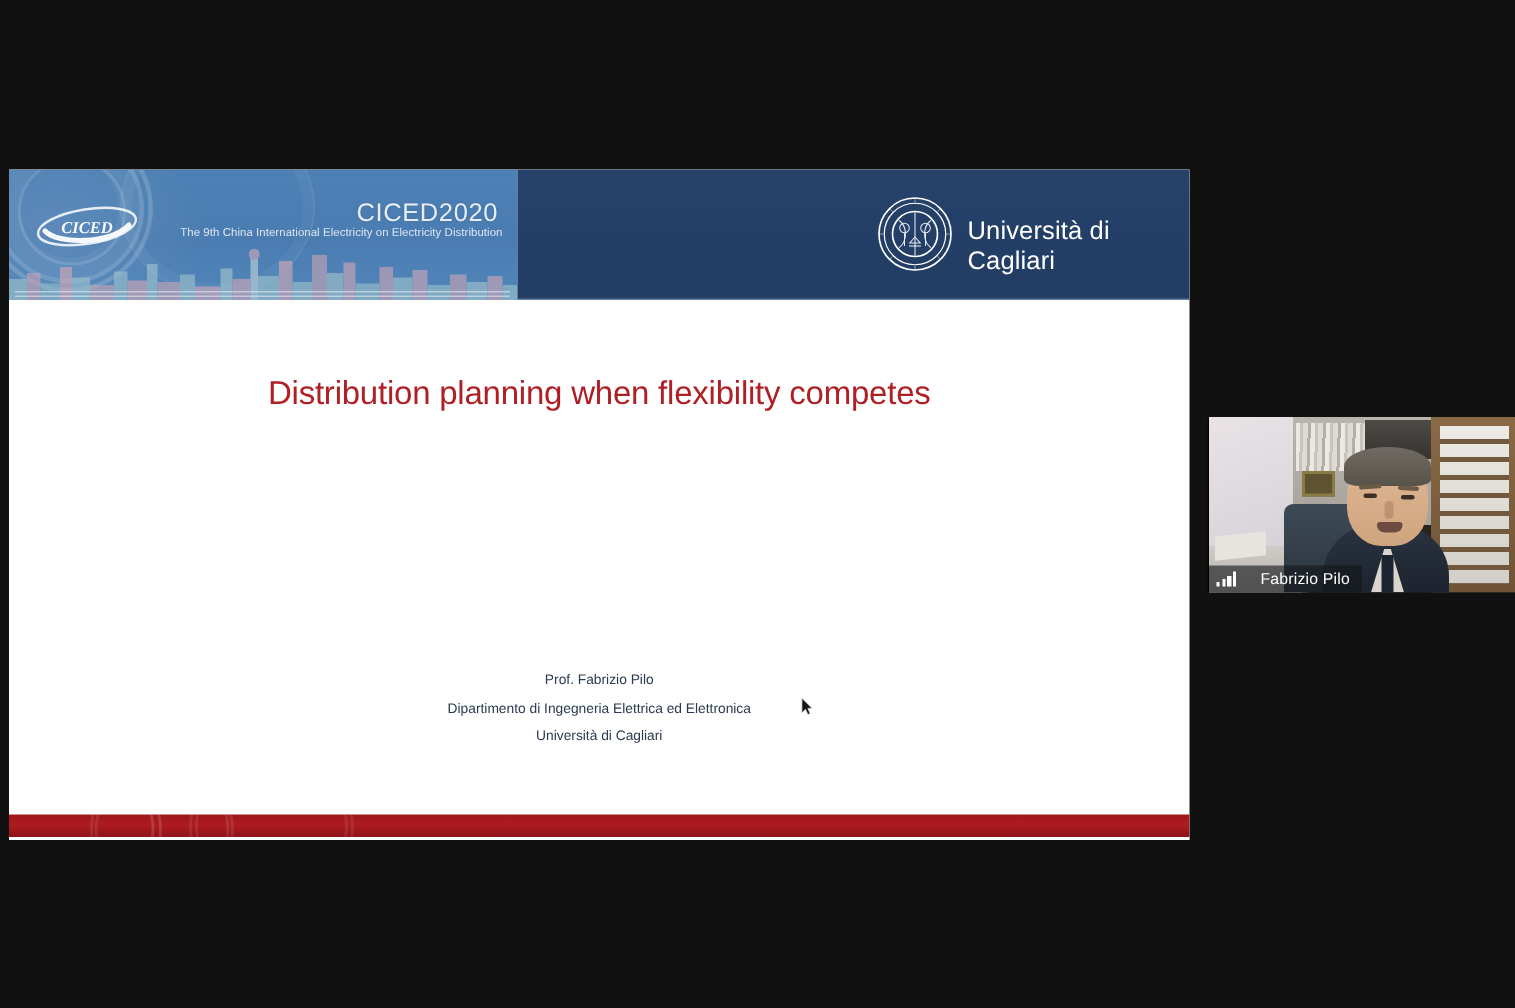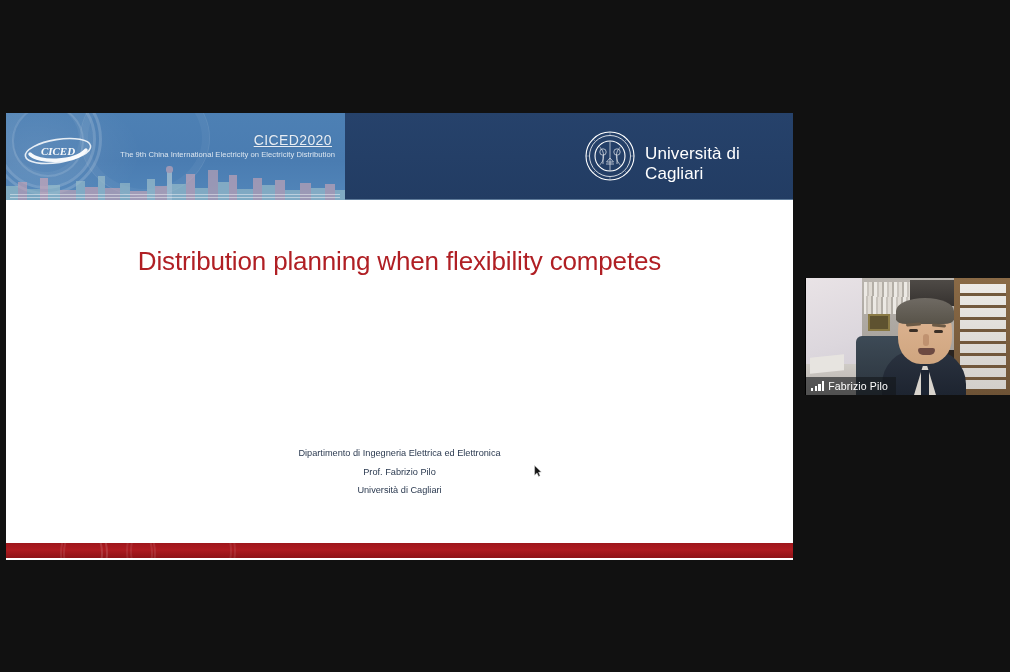--- a/index.html
+++ b/index.html
@@ -56,43 +56,42 @@
     background:rgba(145,175,200,0.55);
   }
 
   
   .ciced-logo {
     position:absolute; left:16px; top:23px; width:72px; height:30px;
   }
   
   .ciced-title {
     position:absolute; right:13px; top:19px;
-    font-size:14px; color:#e7edf4; letter-spacing:.4px;
+    font-size:17px; color:#e7edf4; letter-spacing:.4px;
     text-shadow:0 0 2px rgba(0,0,0,.12);
-    text-decoration:underline;
   }
   .ciced-sub {
     position:absolute; right:10px; top:37px;
     font-size:7.6px; color:#dce6f0; letter-spacing:.05px;
   }
 
   
   .uni-crest {
     position:absolute; left:240px; top:18px; width:50px; height:50px;
   }
   .uni-name {
     position:absolute; left:300px; top:31px;
     font-size:17px; color:#ffffff; letter-spacing:.1px;
   }
 
   
   .slide-title {
     position:absolute; left:40px; top:129px; width:707px;
     text-align:center; color:#b01f24;
-    font-size:26px; line-height:39px; font-weight:400;
+    font-size:22px; line-height:39px; font-weight:400;
     letter-spacing:-0.15px;
   }
 
   
   .author-block {
     position:absolute; left:40px; top:331px; width:707px;
     text-align:center; color:#2b3a50;
     font-size:9.2px; line-height:18.6px;
   }
 
@@ -210,21 +209,21 @@
   .v-brow-r {position:absolute; left:126px; top:46px; width:14px; height:3px; background:#6b5a46; border-radius:2px; transform:rotate(4deg);}
   .v-eye-l {position:absolute; left:103px; top:51px; width:9px; height:3px; background:#3b2f26; border-radius:2px;}
   .v-eye-r {position:absolute; left:128px; top:52px; width:9px; height:3px; background:#3b2f26; border-radius:2px;}
   .v-mouth {position:absolute; left:112px; top:70px; width:17px; height:7px; background:#6d4a42; border-radius:3px 3px 7px 7px;}
   .v-nose {position:absolute; left:117px; top:56px; width:6px; height:12px; background:rgba(170,120,88,.5); border-radius:3px;}
 
   
   .vid-label {
     position:absolute; left:0; bottom:0; height:18px;
     padding:0 8px 0 5px;
-    display:flex; align-items:center; gap:4px;
+    display:flex; align-items:center; gap:16px;
     background:rgba(20,22,26,0.62);
     color:#ffffff; font-size:10.5px; letter-spacing:.15px;
   }
   .signal-bars { display:flex; align-items:flex-end; gap:1.5px; height:10px; }
   .signal-bars i { display:block; width:2.2px; background:#ffffff; }
   .signal-bars i:nth-child(1){height:3px;}
   .signal-bars i:nth-child(2){height:5px;}
   .signal-bars i:nth-child(3){height:7.5px;}
   .signal-bars i:nth-child(4){height:10px;}
 
@@ -327,22 +326,22 @@
         </svg>
         <div class="uni-name">Università di Cagliari</div>
       </div>
     </div>
 
     <div class="slide-title">
       <div>Distribution planning when flexibility competes</div>
     </div>
 
     <div class="author-block">
+      <div>Prof. Fabrizio Pilo</div>
       <div>Dipartimento di Ingegneria Elettrica ed Elettronica</div>
-      <div>Prof. Fabrizio Pilo</div>
       <div>Università di Cagliari</div>
     </div>
 
     <div class="footer-bar">
       <div class="fw"></div>
       <div class="fw2"></div>
       <div class="fw3"></div>
     </div>
     <div class="footer-strip-bottom"></div>
   </div>

